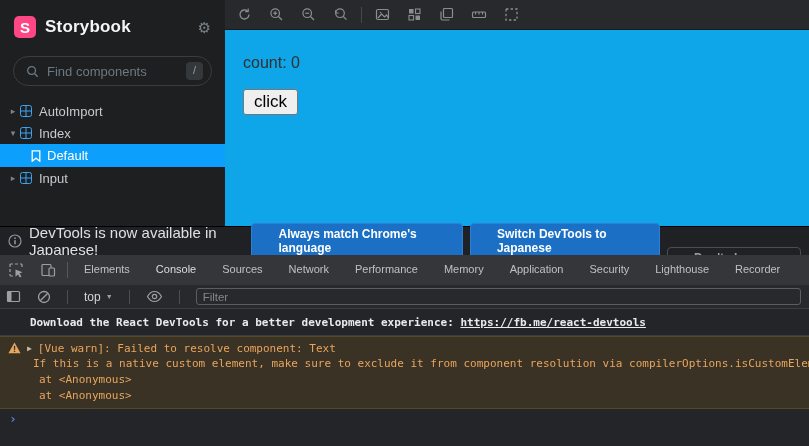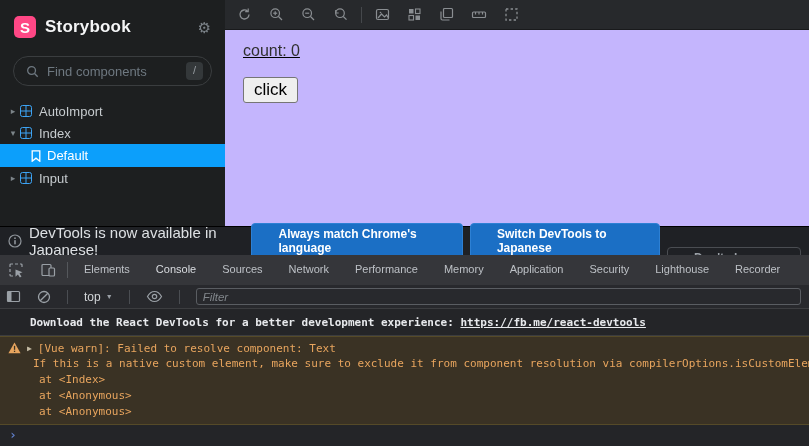--- a/index.html
+++ b/index.html
@@ -28,21 +28,21 @@
   .sb-row-label { color:#c6cbce; }
   .sb-row.selected { background:#0c9ffb; height:23px; }
   .sb-row.selected .sb-row-label { color:#fff; font-weight:normal; }
   .sb-bookmark { margin-left:31px; margin-right:6px; display:flex; flex:none; }
 
   .canvas { flex:1; display:flex; flex-direction:column; min-width:0; }
   .canvas-toolbar { height:30px; flex:none; background:#27292c; border-bottom:1px solid #191a1c;
                     display:flex; align-items:center; gap:17px; padding:0 12px; }
   .ct-icon { display:flex; align-items:center; cursor:pointer; }
   .ct-sep { width:1px; height:16px; background:#45484c; margin:0 -4px; }
-  .canvas-body { flex:1; background:#c4b5fd; padding:12px 18px;text-decoration:underline; }
+  .canvas-body { flex:1; background:#0ea5e9; padding:24px 18px; }
   .count-text { font-size:16px; color:#303030; }
   .story-button { margin-top:17px; display:inline-block; background:#efefef; border:1px solid #767676;
                   border-radius:3px; font-size:17px; color:#000; padding:2px 10px; cursor:pointer; }
 
   
   .devtools { flex:1; display:flex; flex-direction:column; min-height:0; border-top:1px solid #000; }
 
   .infobar { height:28px; flex:none; background:#1f2125; display:flex; align-items:center;
              padding:0 8px; gap:7px; }
   .infobar-msg { color:#dde0e3; font-size:15px; margin-right:4px; }
@@ -59,21 +59,21 @@
          color:#bdc1c6; cursor:pointer; border-bottom:2px solid transparent; flex:none; }
   .tab.active { color:#d9dce0; border-bottom:2px solid #7cacf8; }
 
   .console-toolbar { height:24px; flex:none; background:#28292d; border-bottom:1px solid #3c3d40;
                      display:flex; align-items:center; padding:0 6px; gap:16px; }
   .cons-sep { width:1px; height:14px; background:#4a4d52; flex:none; }
   .top-select { display:flex; align-items:center; gap:5px; color:#d2d5d8; font-size:12px; cursor:pointer; }
   .top-caret { font-size:7px; color:#9aa0a6; }
   .filter-input { flex:1; height:17px; border:1px solid #5a5d62; border-radius:3px; background:transparent;
                   color:#c8cbce; font-size:11.5px; padding:0 6px; outline:none; margin-right:2px;
-                  font-family:"Liberation Sans", sans-serif;font-style:italic; }
+                  font-family:"Liberation Sans", sans-serif; }
   .filter-input::placeholder { color:#82878c; }
 
   .console-area { flex:1; min-height:0; background:#242528; display:flex; flex-direction:column;
                   font-family:"DejaVu Sans Mono","Liberation Mono", monospace; font-size:11px;
                   overflow:hidden; }
   .msg-react { flex:none; padding:7px 8px 6px 30px; border-bottom:1px solid #3b3c3f; color:#e8eaed;
                font-weight:bold; white-space:nowrap; overflow:hidden; }
   .msg-react a { color:#e8eaed; text-decoration:underline; cursor:pointer; }
   .warn-block { flex:none; background:#3a3224; border-top:1px solid #554a28; border-bottom:1px solid #554a28;
                 color:#e8a55e; padding:3px 0 4px 0; white-space:nowrap; overflow:hidden; }
@@ -318,21 +318,20 @@
             <svg width="13" height="12" viewBox="0 0 13 12">
               <path d="M6.5 0.5 L12.6 11.3 H0.4 Z" fill="#e8a55e"></path>
               <rect x="5.9" y="3.8" width="1.3" height="4" fill="#3a3224"></rect>
               <rect x="5.9" y="8.7" width="1.3" height="1.3" fill="#3a3224"></rect>
             </svg>
           </span>
           <span class="warn-expand">▶</span>
           <span>[Vue warn]: Failed to resolve component: Text</span>
         </div>
         <div class="warn-line2">If this is a native custom element, make sure to exclude it from component resolution via compilerOptions.isCustomElement.</div>
-        <div class="warn-stack">at &lt;Index&gt;</div>
         <div class="warn-stack">at &lt;Anonymous&gt;</div>
         <div class="warn-stack">at &lt;Anonymous&gt;</div>
       </div>
 
       <div class="prompt-row">
         <span class="prompt-chevron">›</span>
       </div>
     </div>
 
   </div>

